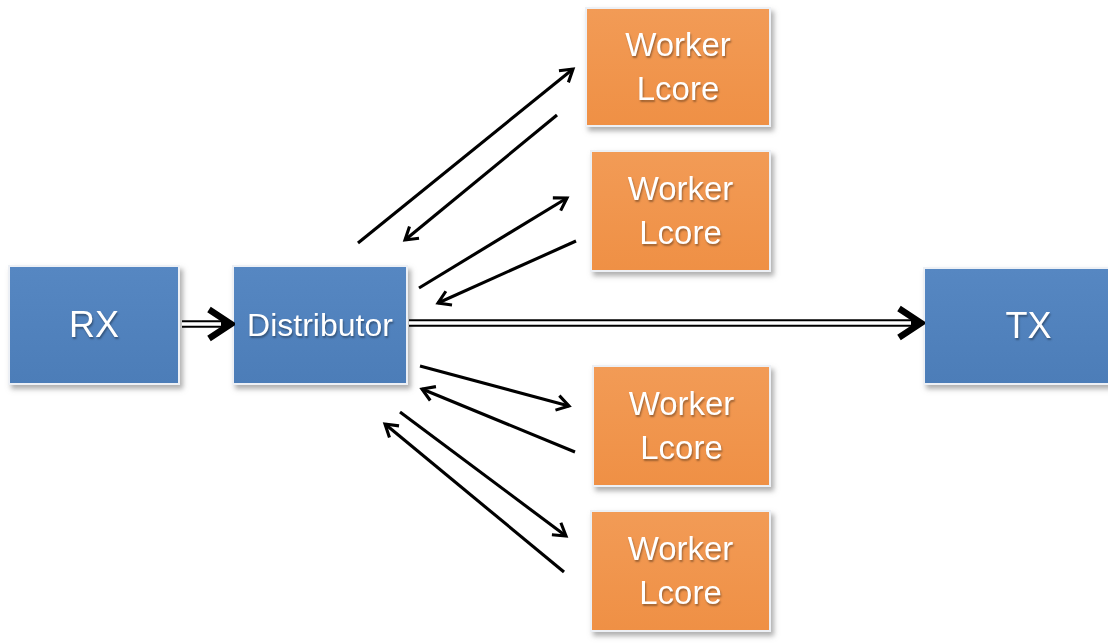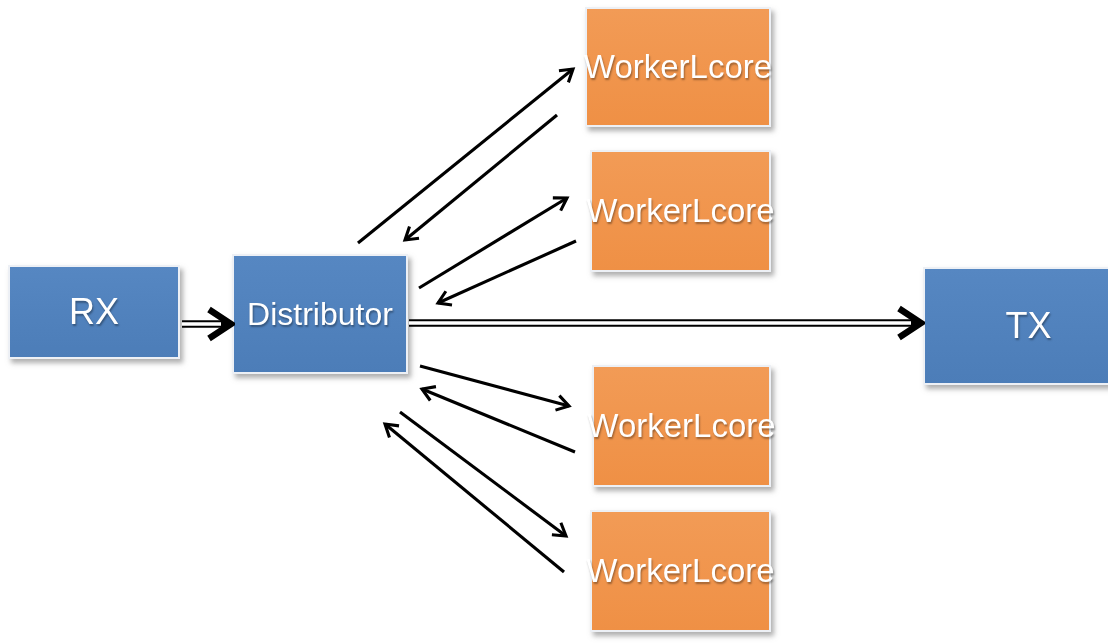--- a/index.html
+++ b/index.html
@@ -10,21 +10,21 @@
     font-family:"Liberation Sans", sans-serif;
     overflow:hidden;
   }
   #arrow-layer{
     position:absolute;left:0;top:0;
     pointer-events:none;
     z-index:5;
   }
   .node{
     position:absolute;
-    display:flex;flex-direction:row;
+    display:flex;flex-direction:column;
     align-items:center;justify-content:center;
     box-sizing:border-box;
     border:2px solid #edf0f5;
     box-shadow:3px 4px 5px rgba(110,110,110,0.55);
     color:#ffffff;
     text-align:center;
     z-index:1;
   }
   .node .lbl{
     text-shadow:1px 2px 2px rgba(0,0,0,0.35);
@@ -82,25 +82,25 @@
         <line x1="575" y1="452" x2="422" y2="389" stroke="#000000" stroke-width="3.1" marker-end="url(#head-thin)"></line>
       </g>
       <g>
         <line x1="400" y1="412" x2="566" y2="536" stroke="#000000" stroke-width="3.1" marker-end="url(#head-thin)"></line>
       </g>
       <g>
         <line x1="564" y1="572" x2="385" y2="424" stroke="#000000" stroke-width="3.1" marker-end="url(#head-thin)"></line>
       </g>
     </svg>
 
-  <div class="node blue small-label" style="left:8px;top:265px;width:172px;height:94px;">
+  <div class="node blue small-label" style="left:8px;top:265px;width:172px;height:120px;">
     <span class="lbl">RX</span>
   </div>
 
-  <div class="node blue mid-label" style="left:232px;top:254px;width:176px;height:120px;">
+  <div class="node blue mid-label" style="left:232px;top:265px;width:176px;height:120px;">
     <span class="lbl">Distributor</span>
   </div>
 
   <div class="node blue small-label" style="left:923px;top:267px;width:211px;height:118px;">
     <span class="lbl">TX</span>
   </div>
 
   <div class="node orange" style="left:585px;top:7px;width:186px;height:120px;">
     <span class="lbl">Worker</span>
     <span class="lbl">Lcore</span>

